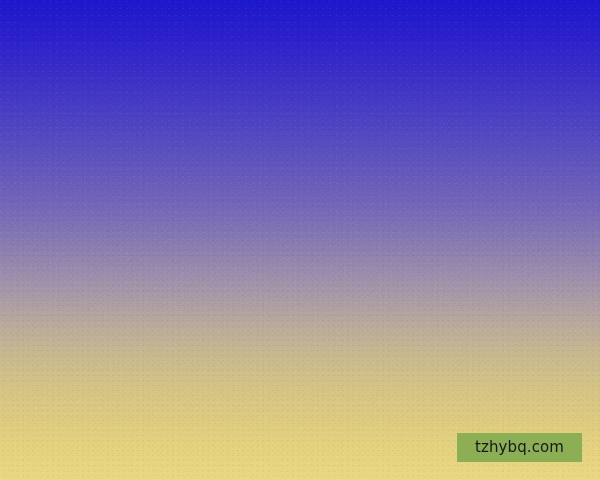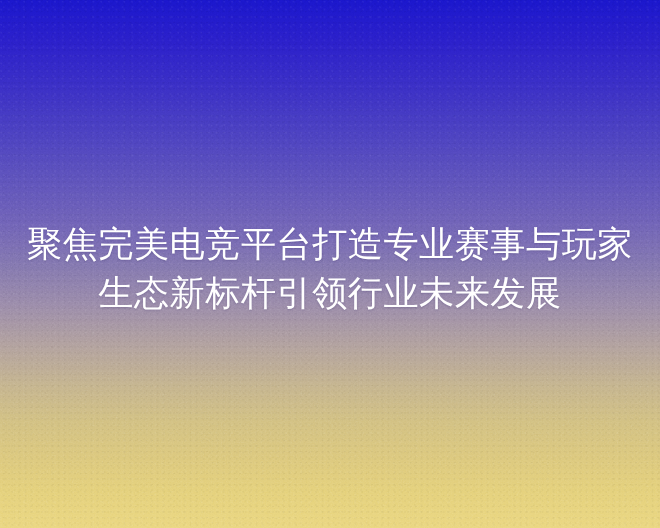--- a/index.html
+++ b/index.html
@@ -126,18 +126,18 @@
       <filter id="grainFilter">
         <feTurbulence type="fractalNoise" baseFrequency="0.85" numOctaves="3" stitchTiles="stitch"></feTurbulence>
         <feColorMatrix type="saturate" values="0"></feColorMatrix>
       </filter>
       <rect width="600" height="480" filter="url(#grainFilter)"></rect>
     </svg>
   </div>
 
   <div class="speckle-layer"></div>
 
-  <div class="title-block">
-    <h1 class="title-text">聚焦完美电竞平台打造专业赛事与玩家生态新标杆引领行业未来发展</h1>
+
+  <div class="watermark-badge">
+    <span class="watermark-text">tzhybq.com</span>
   </div>
-
 
 </div>
 
 </body></html>

